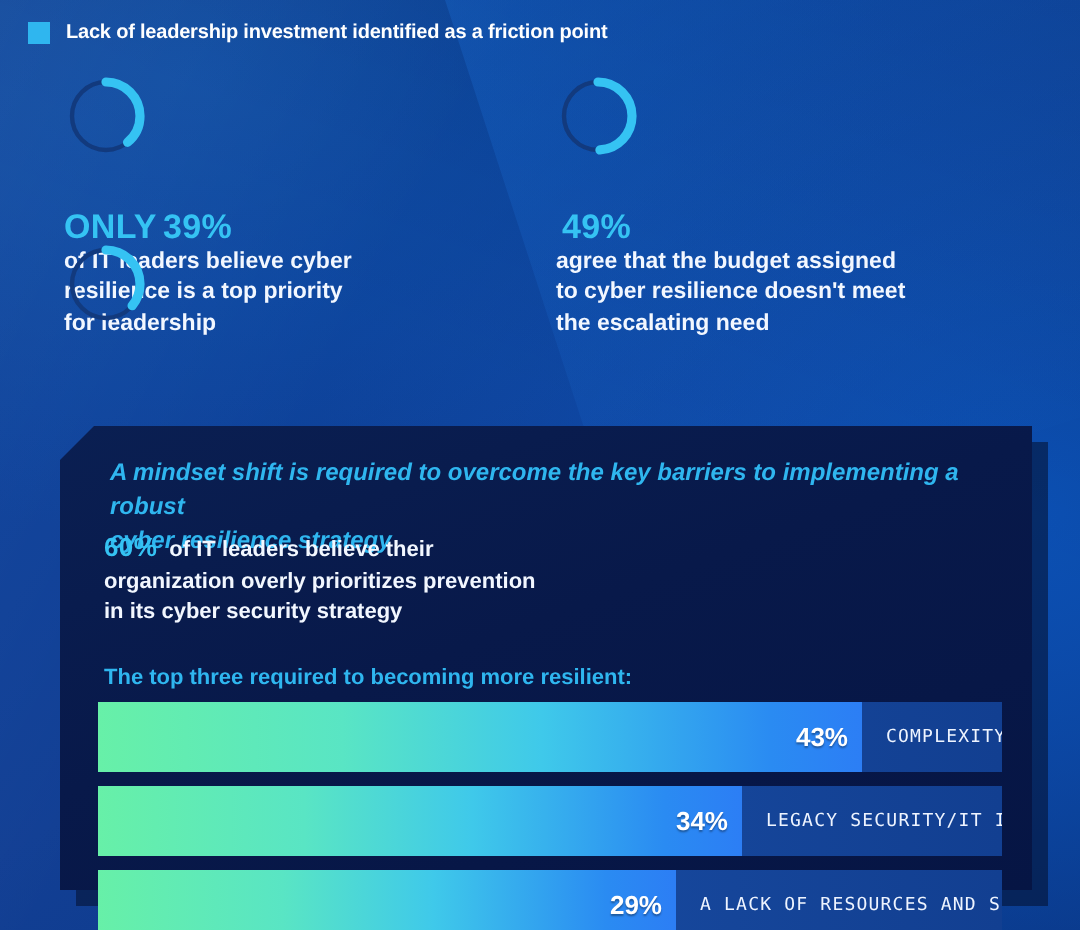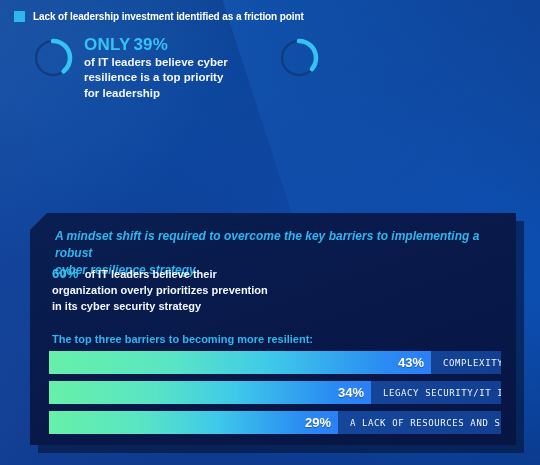--- a/index.html
+++ b/index.html
@@ -55,21 +55,21 @@
 
   
   .stats-grid {
     position:absolute; left:32px; top:34px;
     width:490px;
     display:grid;
     grid-template-columns:246px 246px;
     grid-template-rows:84px auto;
   }
   .stat {
-    display:flex; align-items:flex-start; gap:10px;
+    display:flex; align-items:flex-start; gap:24px;flex-direction:column;
   }
   .ring {
     flex:none; width:42px; height:42px; margin-top:3px;
   }
   .stat-body { padding-top:1px; }
   .stat-head {
     font-size:17px; font-weight:bold;
     color:#35c3f3;
     letter-spacing:0.2px;
     line-height:1.12;
@@ -135,21 +135,21 @@
     font-size:11px; font-weight:bold;
     color:#2fb6ef;
   }
   .bars {
     position:absolute; left:49px; top:351px;
     width:452px;
     display:flex; flex-direction:column; gap:7px;
   }
   .bar-row {
     position:relative;
-    height:23px;
+    height:35px;
     background:linear-gradient(90deg,#123f91 0%,#16479c 60%,#123f91 100%);
     display:flex; align-items:center;
     overflow:hidden;
   }
   .bar-fill {
     height:100%;
     background:linear-gradient(90deg,#67f0a8 0%,#59e5c4 32%,#3fc9ea 58%,#2a8bf2 88%,#2c7ef5 100%);
     display:flex; align-items:center; justify-content:flex-end;
     padding-right:7px;
     flex:none;
@@ -189,20 +189,34 @@
     <div class="stat-body">
       <div class="stat-head">
         <span class="only">ONLY</span><span>39%</span>
       </div>
       <div class="stat-text">of IT leaders believe cyber
 resilience is a top priority
 for leadership</div>
     </div>
   </div>
 
+  <div class="stat">
+    <span class="ring"><svg viewBox="0 0 42 42" width="42" height="42">
+          <circle cx="21" cy="21" r="17" fill="none" stroke="#123a7e" stroke-width="2.2"></circle>
+          <circle cx="21" cy="21" r="17" fill="none" stroke="#35c3f3" stroke-width="4.6" stroke-linecap="round" transform="rotate(-90 21 21)" stroke-dasharray="52.34 54.48"></circle>
+        </svg></span>
+    <div class="stat-body">
+      <div class="stat-head">
+        <span class="only"></span><span>49%</span>
+      </div>
+      <div class="stat-text">agree that the budget assigned
+to cyber resilience doesn't meet
+the escalating need</div>
+    </div>
+  </div>
 
   <div class="stat">
     <span class="ring"><svg viewBox="0 0 42 42" width="42" height="42">
           <circle cx="21" cy="21" r="17" fill="none" stroke="#123a7e" stroke-width="2.2"></circle>
           <circle cx="21" cy="21" r="17" fill="none" stroke="#35c3f3" stroke-width="4.6" stroke-linecap="round" transform="rotate(-90 21 21)" stroke-dasharray="38.45 68.36"></circle>
         </svg></span>
   </div>
 
 
 </div>
@@ -214,21 +228,21 @@
 cyber resilience strategy</div>
 
 <div class="mid-stats">
   <div class="mid-stat">
     <span class="mid-pct">60%</span><span class="copy"> of IT leaders believe their
 organization overly prioritizes prevention
 in its cyber security strategy</span>
   </div>
 </div>
 
-<div class="barriers-title">The top three barriers to becoming more resilient:</div>
+<div class="barriers-title">The top three required to becoming more resilient:</div>
 
 <div class="bars">
 
   <div class="bar-row">
     <div class="bar-fill" style="width: 382px;">
       <span class="bar-pct">43%</span>
     </div>
     <span class="bar-label">COMPLEXITY OF IT/SECURITY INFRASTRUCTURE</span>
   </div>
 

